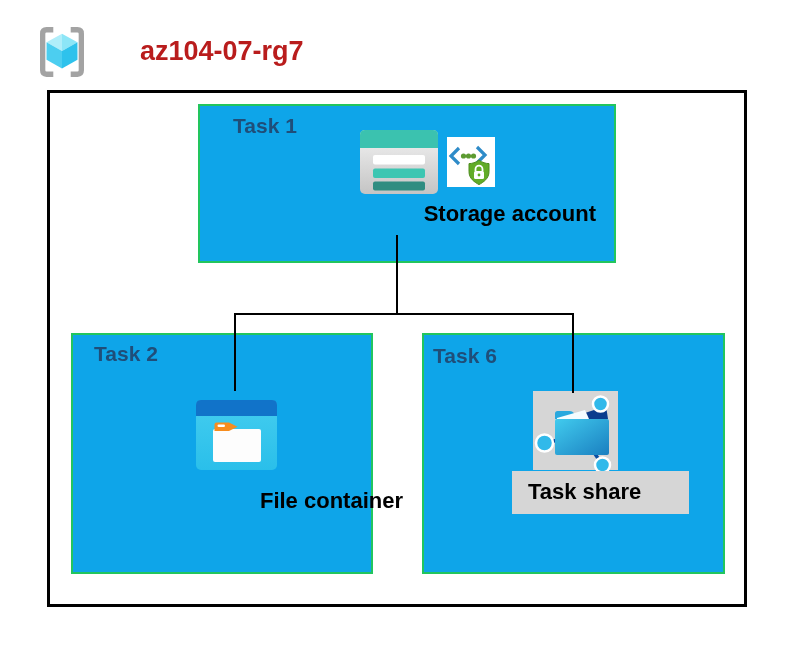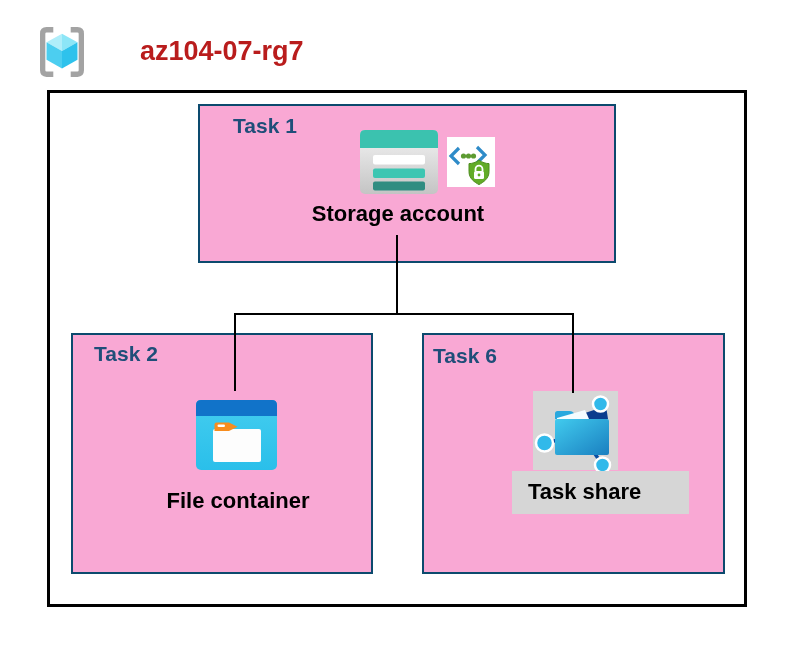--- a/index.html
+++ b/index.html
@@ -10,31 +10,31 @@
   .abs{position:absolute;}
   .rg-title{
     position:absolute;left:104px;top:38px;
     font-size:27px;font-weight:bold;color:#b91c1c;line-height:1;letter-spacing:0px;margin-left:36px;
   }
   .outer-box{
     position:absolute;left:47px;top:90px;width:700px;height:517px;
     border:3px solid #000;box-sizing:border-box;background:#fff;
   }
   .task-box{
-    position:absolute;background:#f9a8d4;border:2px solid #0c4a6e;box-sizing:border-box;
+    position:absolute;background:#0ea5e9;border:2px solid #22c55e;box-sizing:border-box;
   }
   .task1{left:198px;top:104px;width:418px;height:159px;}
   .task2{left:71px;top:333px;width:302px;height:241px;padding-left:16px;}
   .task3{left:422px;top:333px;width:303px;height:241px;}
   .task-label{
     position:absolute;font-size:21px;font-weight:bold;color:#1F4E79;line-height:1;
   }
   .item-label{
     position:absolute;font-size:22px;font-weight:bold;color:#000;line-height:1;
-    text-align:center;
+    text-align:right;
   }
   .connector{position:absolute;background:#000;z-index:2;}
   .badge{
     position:absolute;background:#fff;
   }
   .gray-panel{position:absolute;background:#D6D6D6;}
   svg{display:block;}
 </style>
 </head>
 <body>

